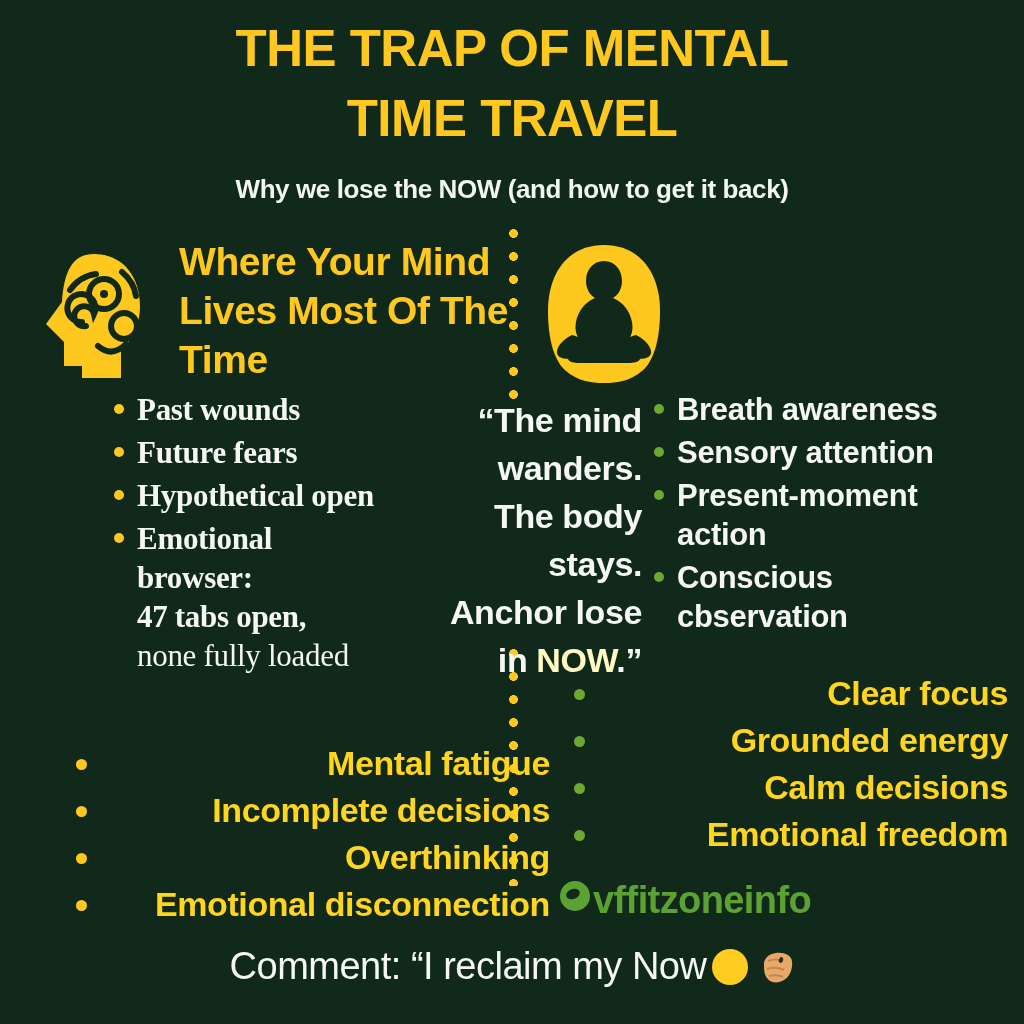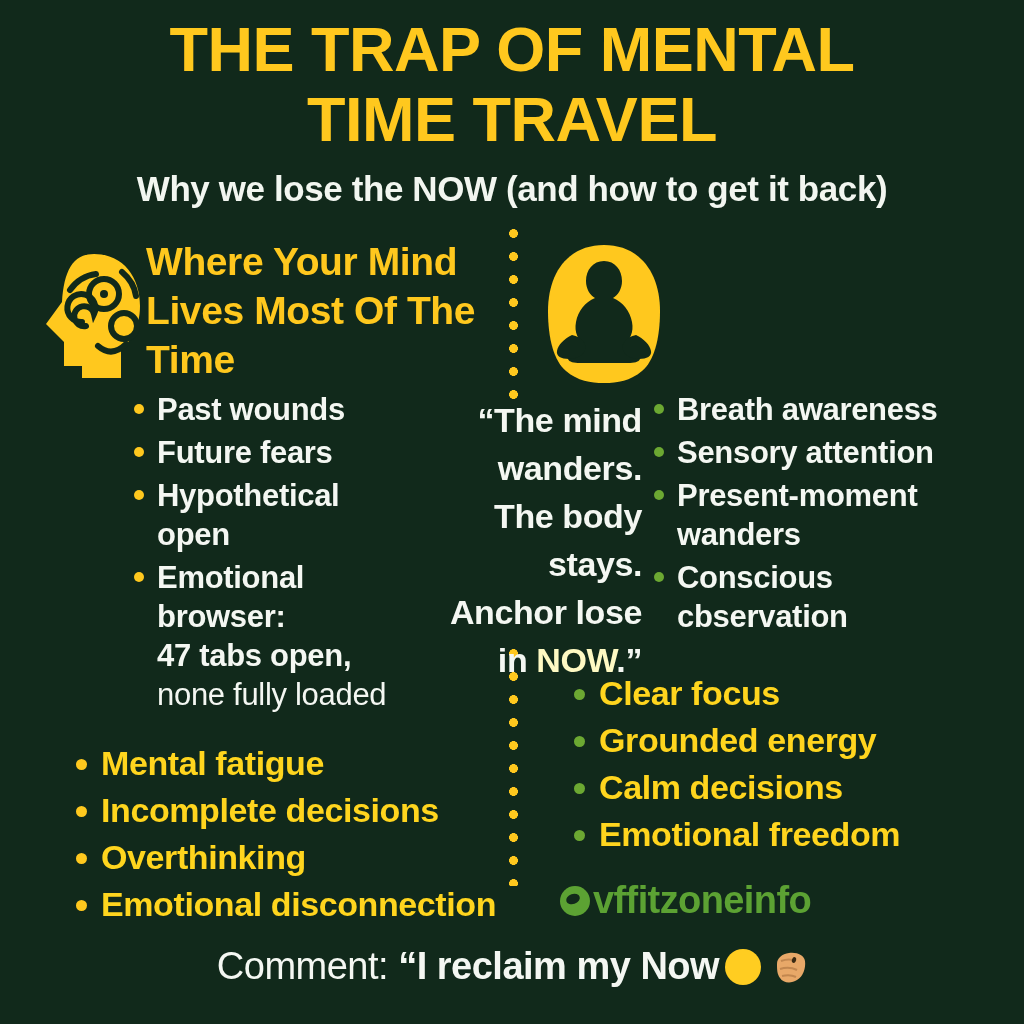--- a/index.html
+++ b/index.html
@@ -17,31 +17,31 @@
     background:#11291b;
   }
 
   
   .title {
     position:absolute;
     left:0; top:14px; width:1024px;
     text-align:center;
     color:#FFC81E;
     font-weight:bold;
-    font-size:63px;
+    font-size:51px;
     line-height:70px;
     letter-spacing:-0.5px;
   }
   .subtitle {
     position:absolute;
     left:0; top:168px; width:1024px;
     text-align:center;
     color:#f2f6f0;
     font-weight:bold;
-    font-size:35px;
+    font-size:26px;
     line-height:42px;
     letter-spacing:-0.4px;
   }
 
   
   .divider {
     position:absolute;
     left:508px;
     width:11px;
     background-image:radial-gradient(circle at 5.5px 5.5px, #FFC81E 4.2px, rgba(0,0,0,0) 4.6px);
@@ -52,20 +52,21 @@
   .divider.bottom { top:648px; height:238px; }
 
   
   .col-head {
     position:absolute;
     color:#FFC81E;
     font-weight:bold;
     font-size:39px;
     line-height:49px;
     letter-spacing:-0.4px;
+    margin-left:33px;
   }
   .col-head.left  { left:146px; top:237px; width:355px; }
   .col-head.right { left:686px; top:237px; width:320px; }
 
   .icon-box { position:absolute; }
   .icon-box.head  { left:36px;  top:250px; width:115px; height:140px; }
   .icon-box.lotus { left:534px; top:243px; width:140px; height:142px; }
 
   
   .blist { position:absolute; list-style:none; }
@@ -88,34 +89,34 @@
   
   .list-white {
     color:#f4f7f2;
     font-weight:bold;
     font-size:31px;
     line-height:39px;
     letter-spacing:-0.3px;
   }
   .list-white li::before { top:14px; width:10px; height:10px; }
 
-  #left-upper  { left:128px; top:390px; width:285px; }
+  #left-upper  { left:108px; top:390px; width:285px;font-family:Liberation Serif, serif; }
   #right-upper { left:648px; top:390px; width:345px; }
 
   .sub-note { font-weight:normal; }
 
   
   .list-yellow {
     color:#FFD51E;
     font-weight:bold;
     font-size:34px;
     line-height:47px;
     letter-spacing:-0.4px;
   }
-  .list-yellow li { padding-left:31px; margin-bottom:0; }
+  .list-yellow li { padding-left:31px; margin-bottom:0;text-align:right; }
   .list-yellow li::before { top:19px; width:11px; height:11px; }
 
   #left-lower  { left:70px;  top:740px; width:480px; }
   #right-lower { left:568px; top:670px; width:440px; }
 
   
   .quote {
     position:absolute;
     left:392px; top:396px; width:250px;
     text-align:right;
@@ -125,21 +126,20 @@
     line-height:48px;
     letter-spacing:-0.4px;
   }
   .quote .now { color:#fef9c3; }
 
   
   .watermark {
     position:absolute;
     left:558px; top:879px;
     display:flex;
-    align-items:center;
     color:#5CA233;
     font-weight:bold;
     font-size:38px;
     letter-spacing:-0.6px;
   }
   .watermark .at {
     display:inline-block;
     width:34px; height:34px;
     margin-right:1px;
   }
@@ -148,21 +148,21 @@
   .comment {
     position:absolute;
     left:0; top:942px; width:1024px;
     text-align:center;
     color:#f4f7f2;
     font-size:38px;
     line-height:48px;
     letter-spacing:-0.5px;
     white-space:nowrap;
   }
-  .comment .bold { font-weight:bold; }
+  .comment .bold { font-weight:normal; }
   .emoji-dot {
     display:inline-block;
     width:36px; height:36px;
     border-radius:50%;
     background:#FFCD21;
     vertical-align:-6px;
     margin:0 6px;
   }
   .emoji-fist {
     display:inline-block;
@@ -226,21 +226,21 @@
     <div>“The mind</div>
     <div>wanders.</div>
     <div>The body stays.</div>
     <div>Anchor lose</div>
     <div><span>in </span><span class="now">NOW</span><span>.”</span></div>
   </div>
 
   <ul class="blist list-white green" id="right-upper">
     <li><span>Breath awareness</span></li>
     <li><span>Sensory attention</span></li>
-    <li><span>Present-moment wanders</span></li>
+    <li><span>Present-moment action</span></li>
     <li><span>Conscious cbservation</span></li>
   </ul>
 
   <ul class="blist list-yellow" id="left-lower">
     <li><span>Mental fatigue</span></li>
     <li><span>Incomplete decisions</span></li>
     <li><span>Overthinking</span></li>
     <li><span>Emotional disconnection</span></li>
   </ul>
 

